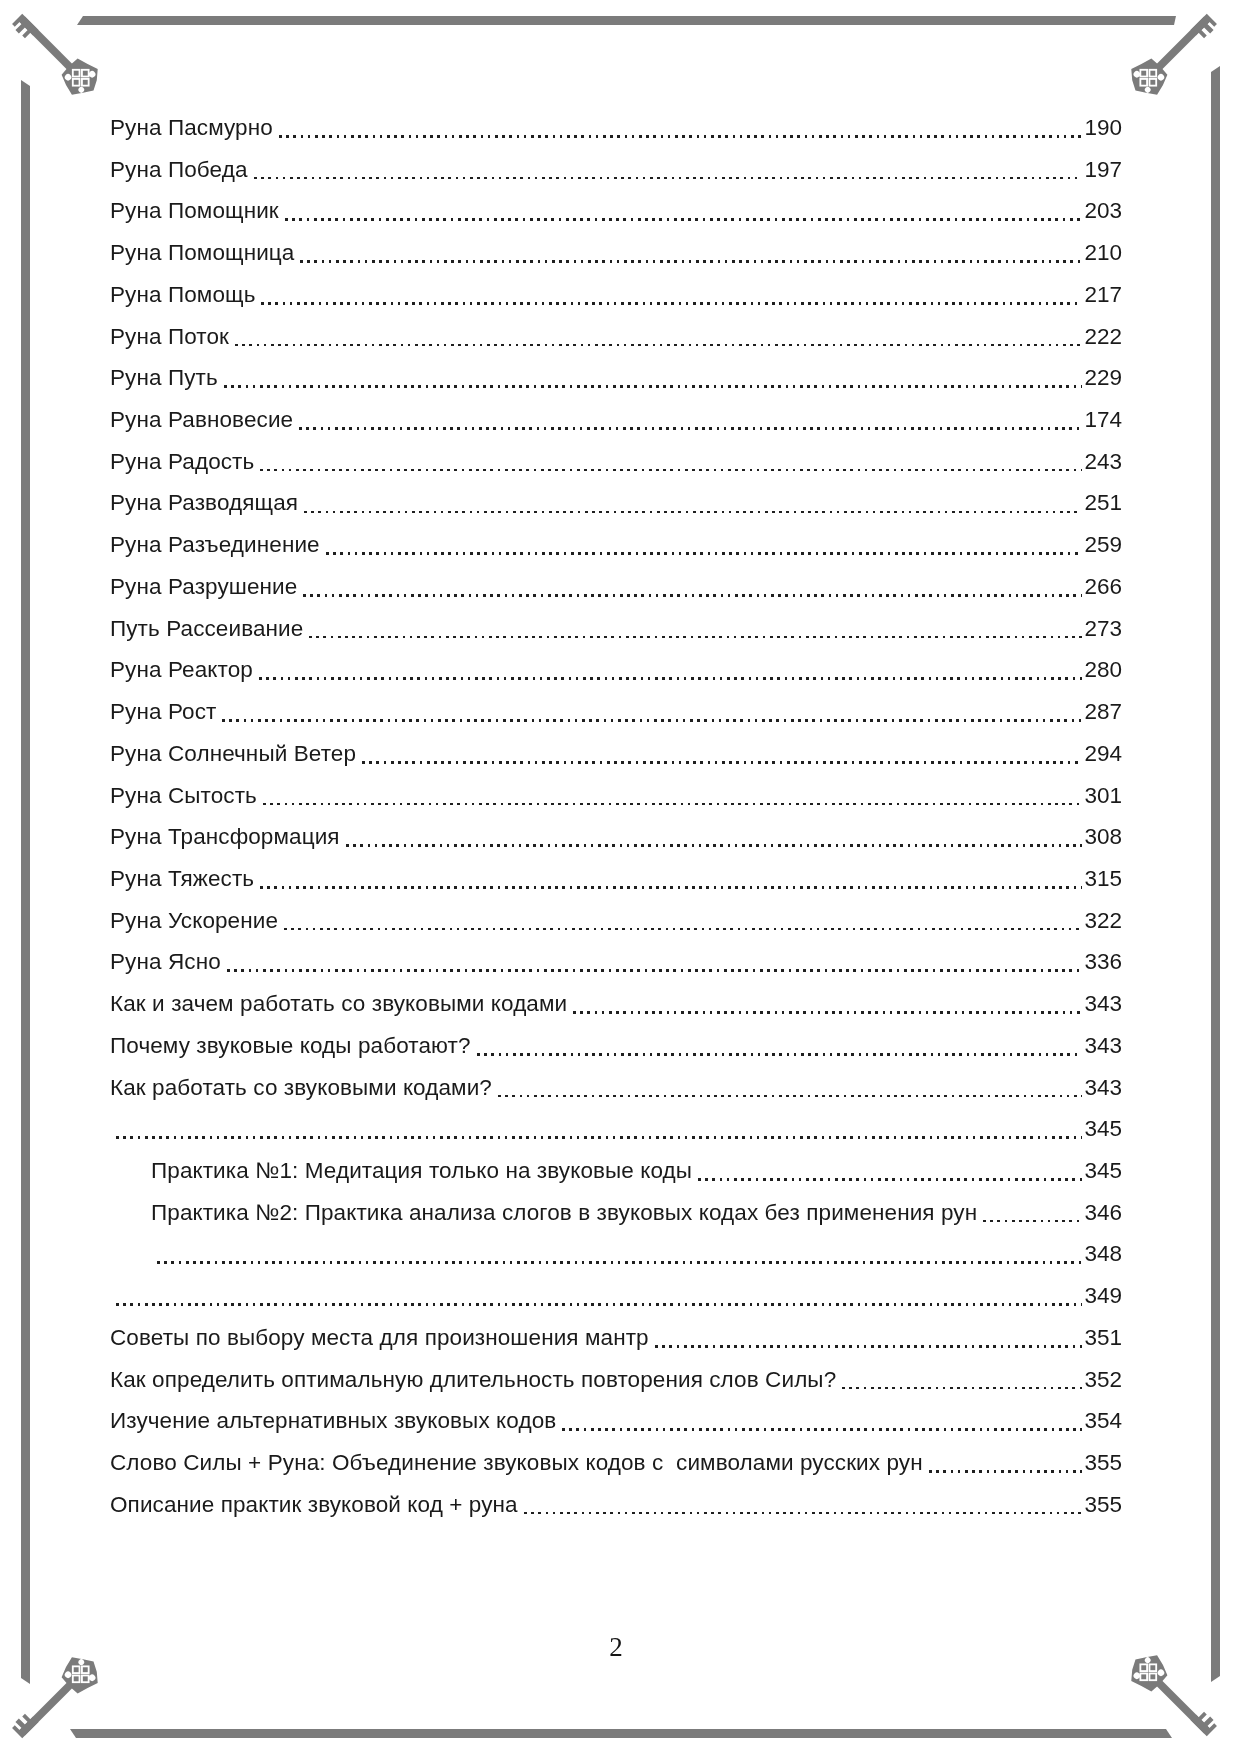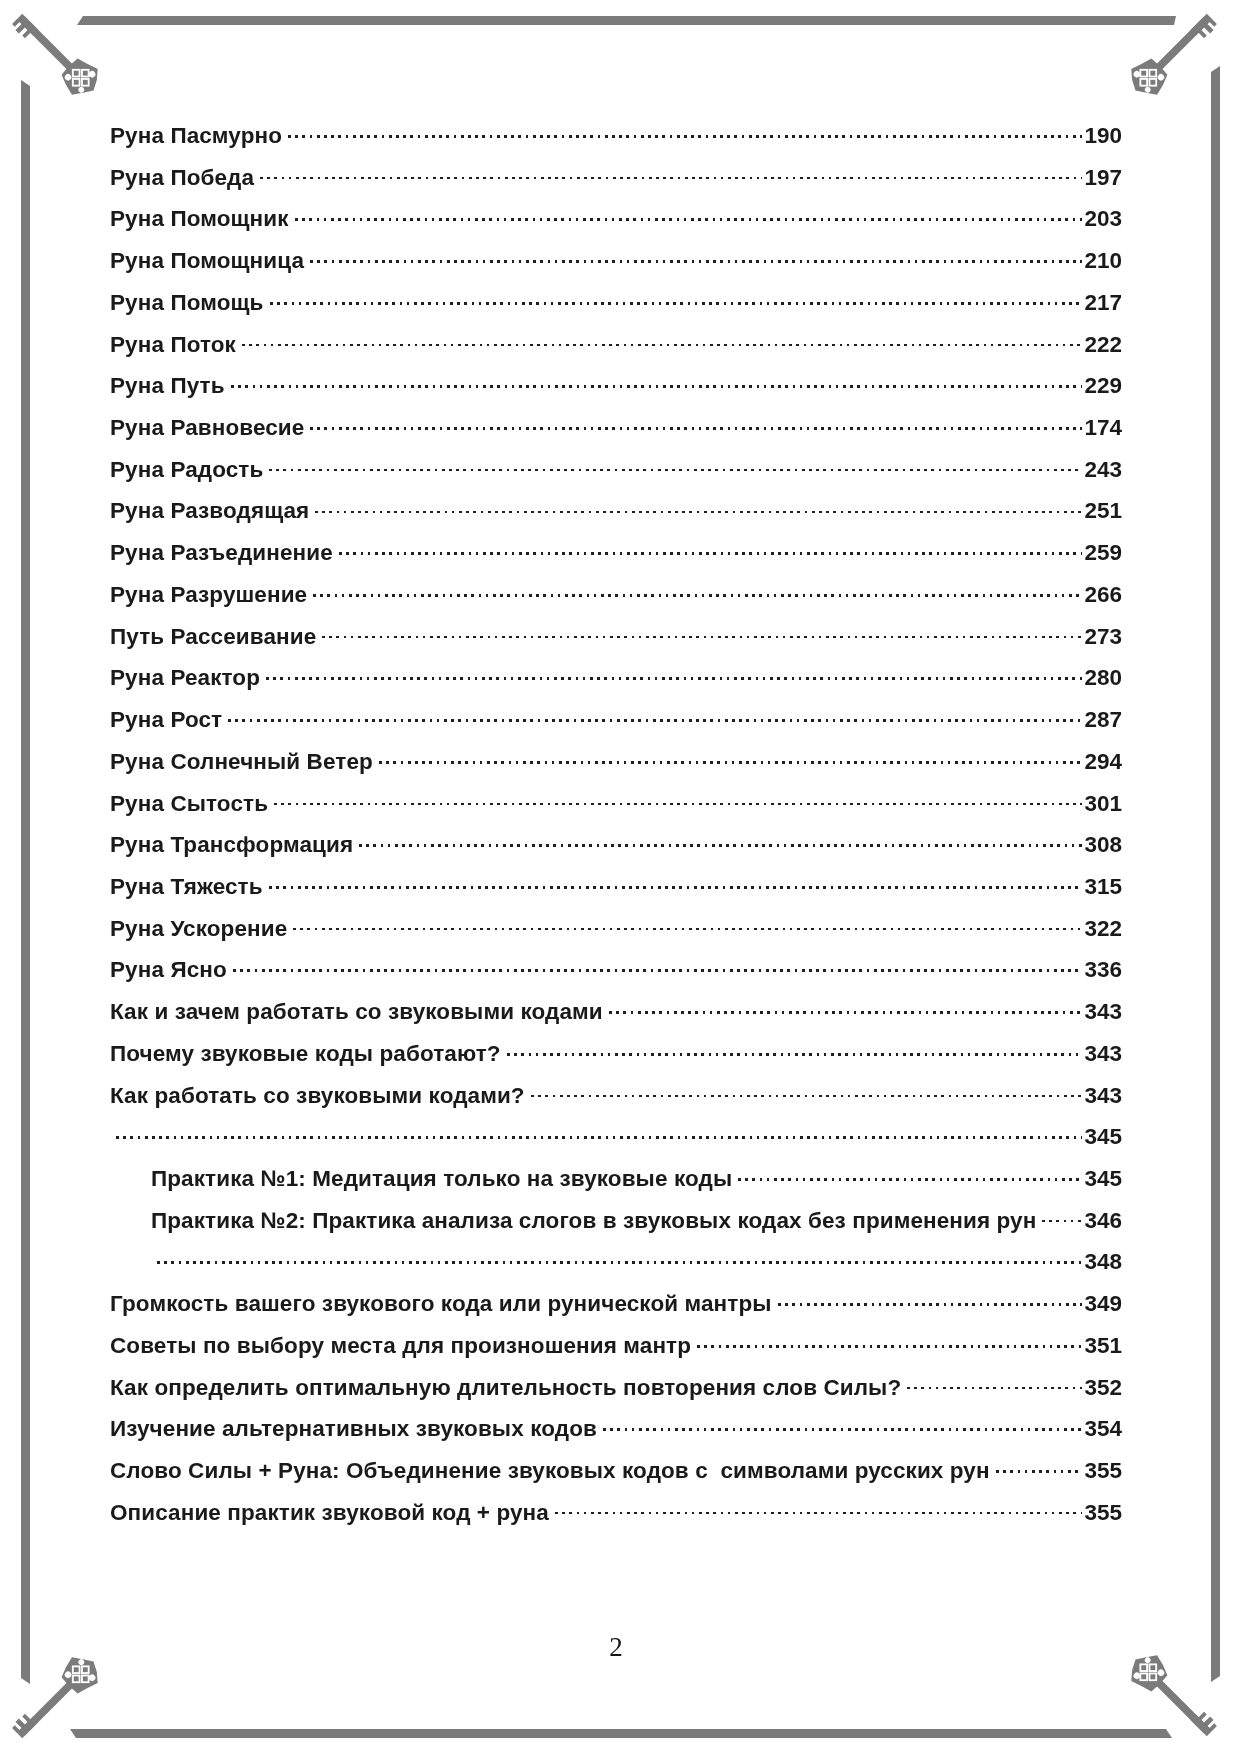--- a/index.html
+++ b/index.html
@@ -20,24 +20,24 @@
   .bar-right{left:1211px;top:66px;width:9px;height:1616px;clip-path:polygon(0 6px,100% 0,100% calc(100% - 6px),0 100%);}
   
   .corner{position:absolute;width:96px;height:96px;}
   .corner svg{width:100%;height:100%;display:block;}
   .corner-tl{left:8px;top:5px;}
   .corner-tr{right:20px;top:5px;transform:scaleX(-1);}
   .corner-bl{left:8px;bottom:7px;transform:scaleY(-1);}
   .corner-br{right:20px;bottom:9px;transform:scale(-1,-1);}
   
   .toc{position:absolute;left:110px;top:107px;width:1012px;}
-  .toc-row{display:flex;align-items:baseline;height:41.72px;white-space:pre;font-weight:bold;}
+  .toc-row{display:flex;align-items:baseline;height:41.72px;white-space:pre;}
   .toc-row.indent{padding-left:41px;}
   .toc-title{line-height:41.72px;font-size:22.5px;letter-spacing:0.1px;}
-  .toc-page{line-height:41.72px;font-size:22.5px;margin-top:8px;}
+  .toc-page{line-height:41.72px;font-size:22.5px;}
   .toc-dots{
     flex:1 1 auto;align-self:flex-end;height:2.7px;
     margin:0 2px 11px 6px;
     background-image:repeating-linear-gradient(to right,var(--dots) 0 2.7px,transparent 2.7px 7.2px);
   }
   
   .footer{
     position:absolute;left:110px;top:1632px;width:1012px;
     text-align:center;font-family:"Liberation Serif","DejaVu Serif",serif;
     font-size:27px;color:#151515;
@@ -231,21 +231,20 @@
     <div class="toc-row indent">
     <span class="toc-title">Практика №2: Практика анализа слогов в звуковых кодах без применения рун</span>
     <span class="toc-dots"></span>
     <span class="toc-page">346</span>
   </div>
     <div class="toc-row indent">
     <span class="toc-dots"></span>
     <span class="toc-page">348</span>
   </div>
     <div class="toc-row">
-    <span class="toc-title">Громкость вашего звукового кода или рунической мантры</span>
     <span class="toc-dots"></span>
     <span class="toc-page">349</span>
   </div>
     <div class="toc-row">
     <span class="toc-title">Советы по выбору места для произношения мантр</span>
     <span class="toc-dots"></span>
     <span class="toc-page">351</span>
   </div>
     <div class="toc-row">
     <span class="toc-title">Как определить оптимальную длительность повторения слов Силы?</span>

